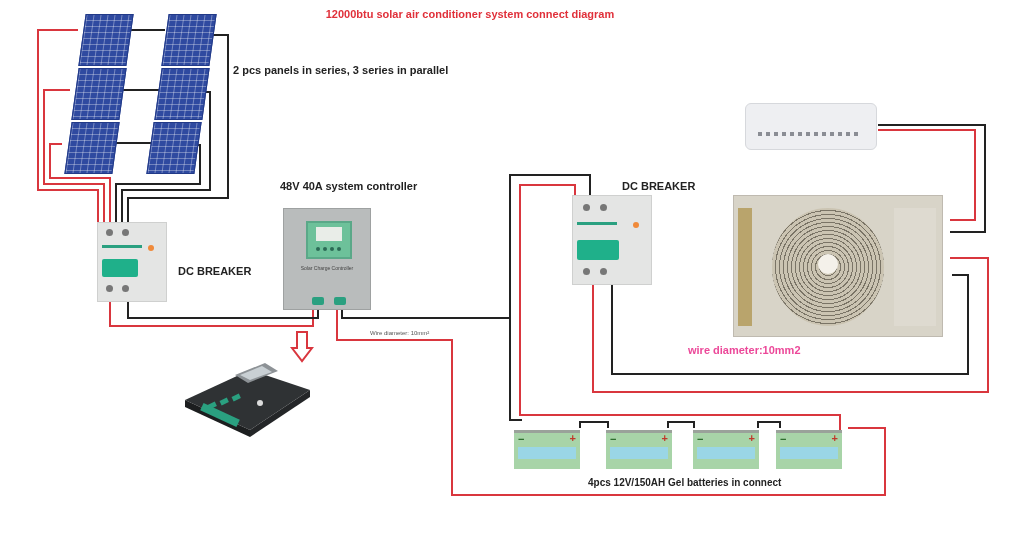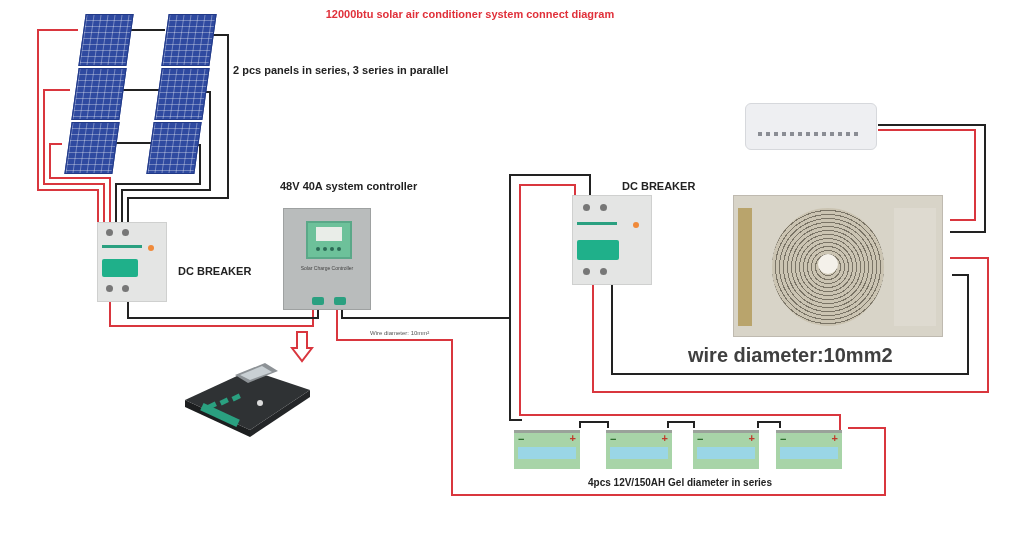--- a/index.html
+++ b/index.html
@@ -1,21 +1,21 @@
 <!DOCTYPE html>
 <html><head>
 <meta charset="utf-8">
 <style>
   html, body { margin:0; padding:0; background:#ffffff; }
   body { width:1024px; height:533px; position:relative; overflow:hidden; font-family:"Liberation Sans", sans-serif; }
   .abs { position:absolute; }
   .title { left:300px; top:8px; width:340px; text-align:center; color:#e0303a; font-size:11px; font-weight:bold; }
   .lbl { color:#222; font-weight:bold; font-size:11px; white-space:nowrap; }
   .lbl-small { color:#555; font-size:6px; white-space:nowrap; }
-  .lbl-big { color:#404040; font-weight:bold; font-size:20px; white-space:nowrap; }
+  .lbl-big { color:#ec4899; font-weight:bold; font-size:11px; white-space:nowrap; }
   svg.wires { position:absolute; left:0; top:0; }
   
   .panel { position:absolute; width:46px; height:50px; background:#2f4aa0;
     background-image:
       linear-gradient(90deg, rgba(255,255,255,0.35) 1px, transparent 1px),
       linear-gradient(0deg, rgba(255,255,255,0.35) 1px, transparent 1px);
     background-size:7px 100%, 100% 6px; transform:skewX(-8deg); border:1px solid #223a88; }
   
   .breaker { position:absolute; width:68px; height:78px; background:#e4e5e4; border:1px solid #cfd0cf; }
   .breaker .handle { position:absolute; left:4px; top:36px; width:36px; height:18px; background:#1fb08a; border-radius:2px; }
@@ -175,13 +175,13 @@
 <div class="batt" style="left:693px;top:430px;">
   <div class="liquid"></div>
   <span class="neg">−</span>
   <span class="pos">+</span>
 </div>
 <div class="batt" style="left:776px;top:430px;">
   <div class="liquid"></div>
   <span class="neg">−</span>
   <span class="pos">+</span>
 </div>
-<div class="abs lbl" style="left:588px;top:477px;font-size:10px;">4pcs  12V/150AH  Gel diameter in series</div>
+<div class="abs lbl" style="left:588px;top:477px;font-size:10px;">4pcs  12V/150AH  Gel batteries in connect</div>
 
 </body></html>

